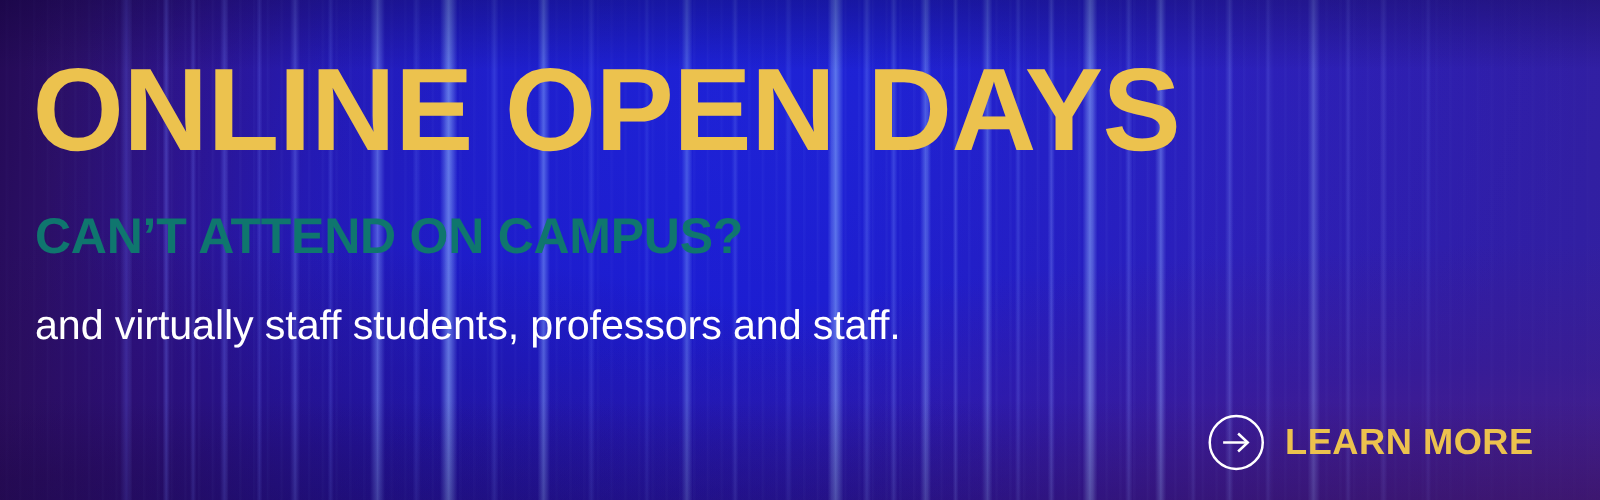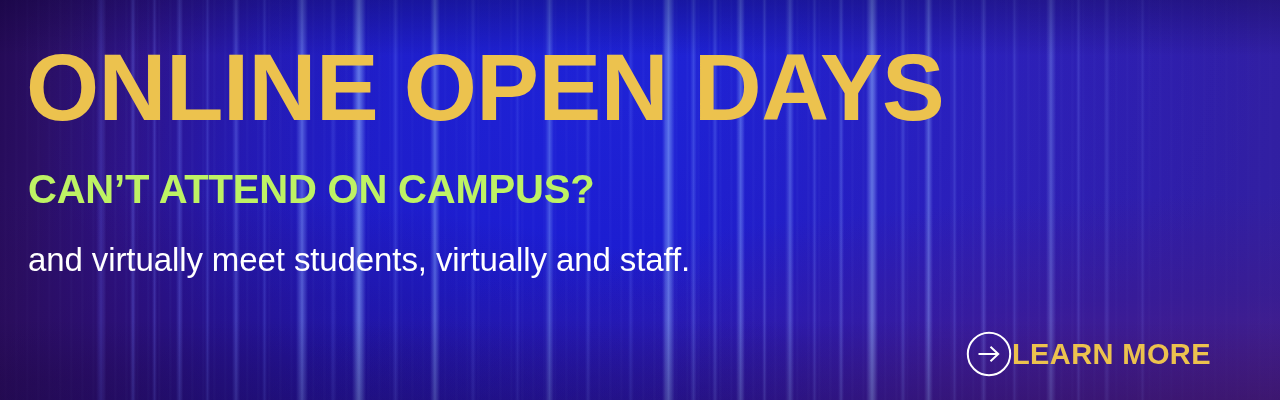--- a/index.html
+++ b/index.html
@@ -117,21 +117,21 @@
   }
 
   .subhead {
     position: absolute;
     left: 28px;
     top: 166px;
     font-size: 40px;
     line-height: 46px;
     font-weight: 700;
     letter-spacing: -0.2px;
-    color: #bef264;
+    color: #0f766e;
     white-space: nowrap;
   }
 
   .body-copy {
     position: absolute;
     left: 28px;
     top: 241px;
     font-size: 33px;
     line-height: 37px;
     font-weight: 400;
@@ -143,20 +143,21 @@
     color: #ecc24e;
     font-weight: 700;
   }
 
   .cta {
     position: absolute;
     left: 966px;
     top: 331px;
     display: flex;
     align-items: center;
+    gap: 16px;
     cursor: pointer;
     user-select: none;
   }
   .cta-icon {
     width: 46px;
     height: 46px;
     flex: 0 0 46px;
     display: block;
   }
   .cta-label {
@@ -218,21 +219,21 @@
   <div class="bg-comb"></div>
   <div class="bg-vignette"></div>
 
   <div class="content">
 
     <div class="headline">ONLINE OPEN DAYS</div>
 
     <div class="subhead">CAN’T ATTEND ON CAMPUS?</div>
 
     <div class="body-copy">
-      <div>and virtually meet students, virtually and staff.</div>
+      <div>and virtually staff students, professors and staff.</div>
     </div>
 
     <div class="cta">
       <svg class="cta-icon" viewBox="0 0 46 46">
         <circle cx="23" cy="23" r="21.2" fill="none" stroke="#ffffff" stroke-width="2"></circle>
         <line x1="12.5" y1="23" x2="31.5" y2="23" stroke="#ffffff" stroke-width="2" stroke-linecap="butt"></line>
         <polyline points="24.5,15.8 32.2,23 24.5,30.2" fill="none" stroke="#ffffff" stroke-width="2" stroke-linecap="butt" stroke-linejoin="miter"></polyline>
       </svg>
       <span class="cta-label">LEARN MORE</span>
     </div>

